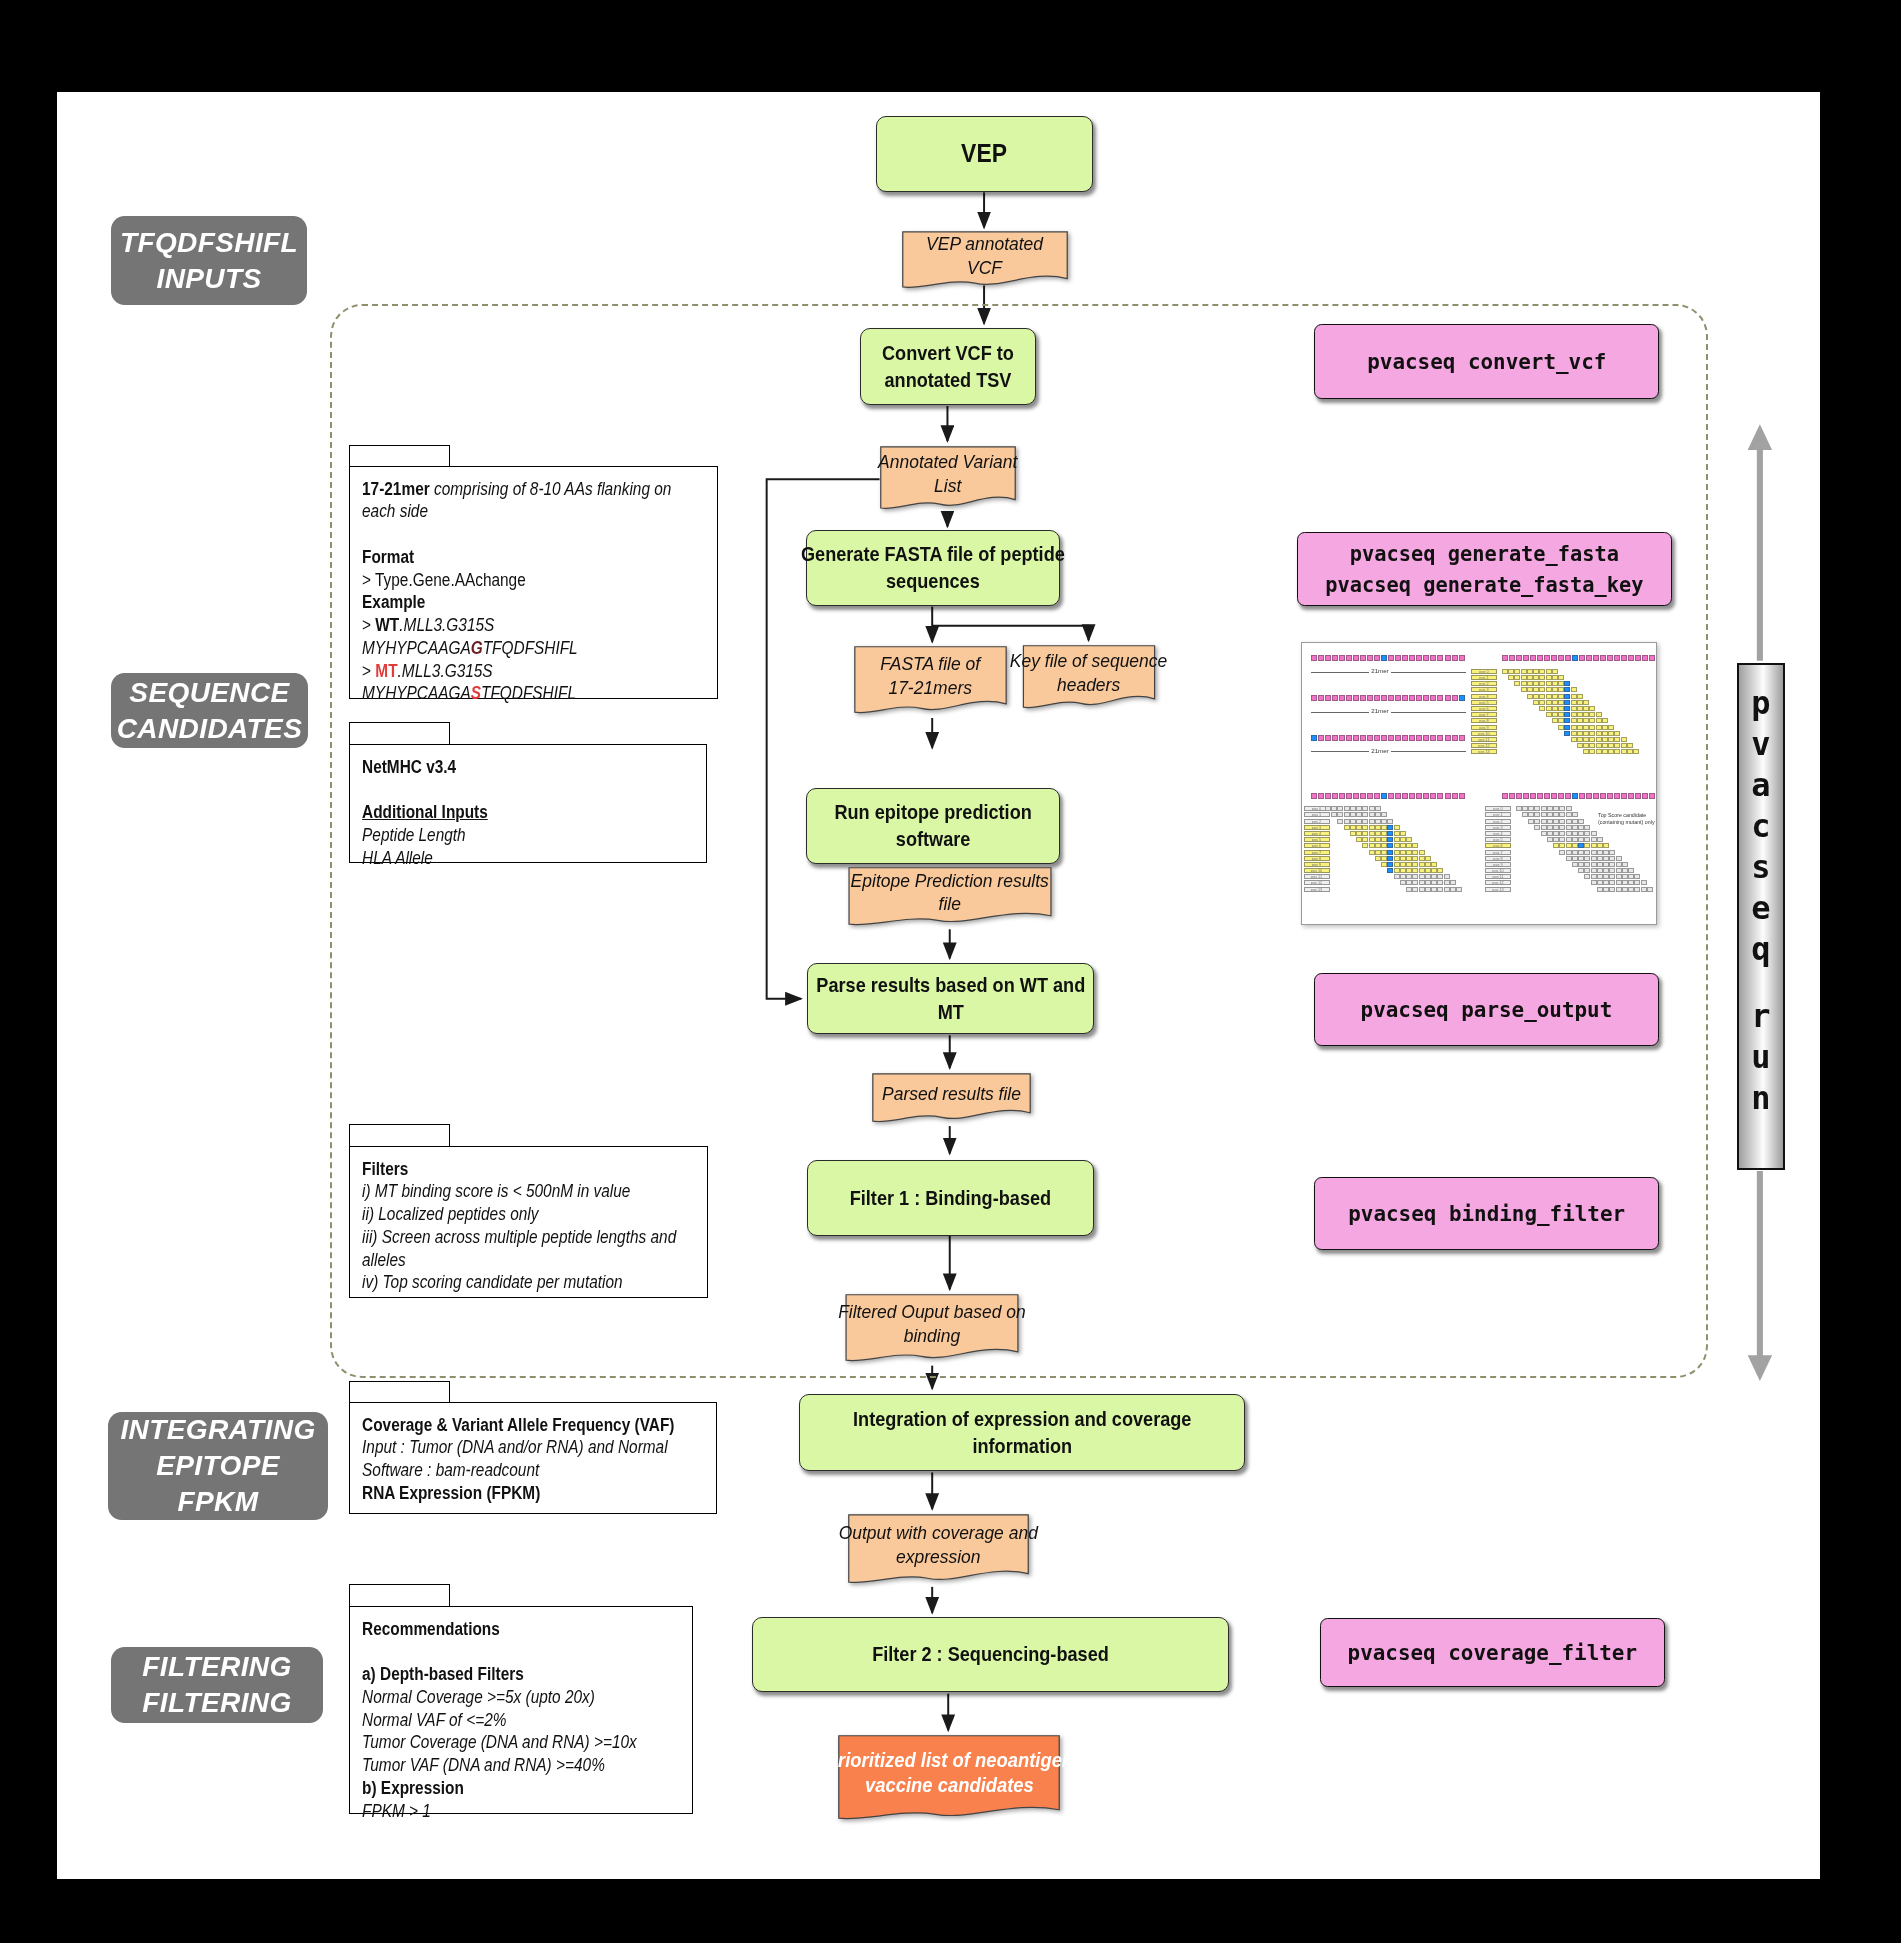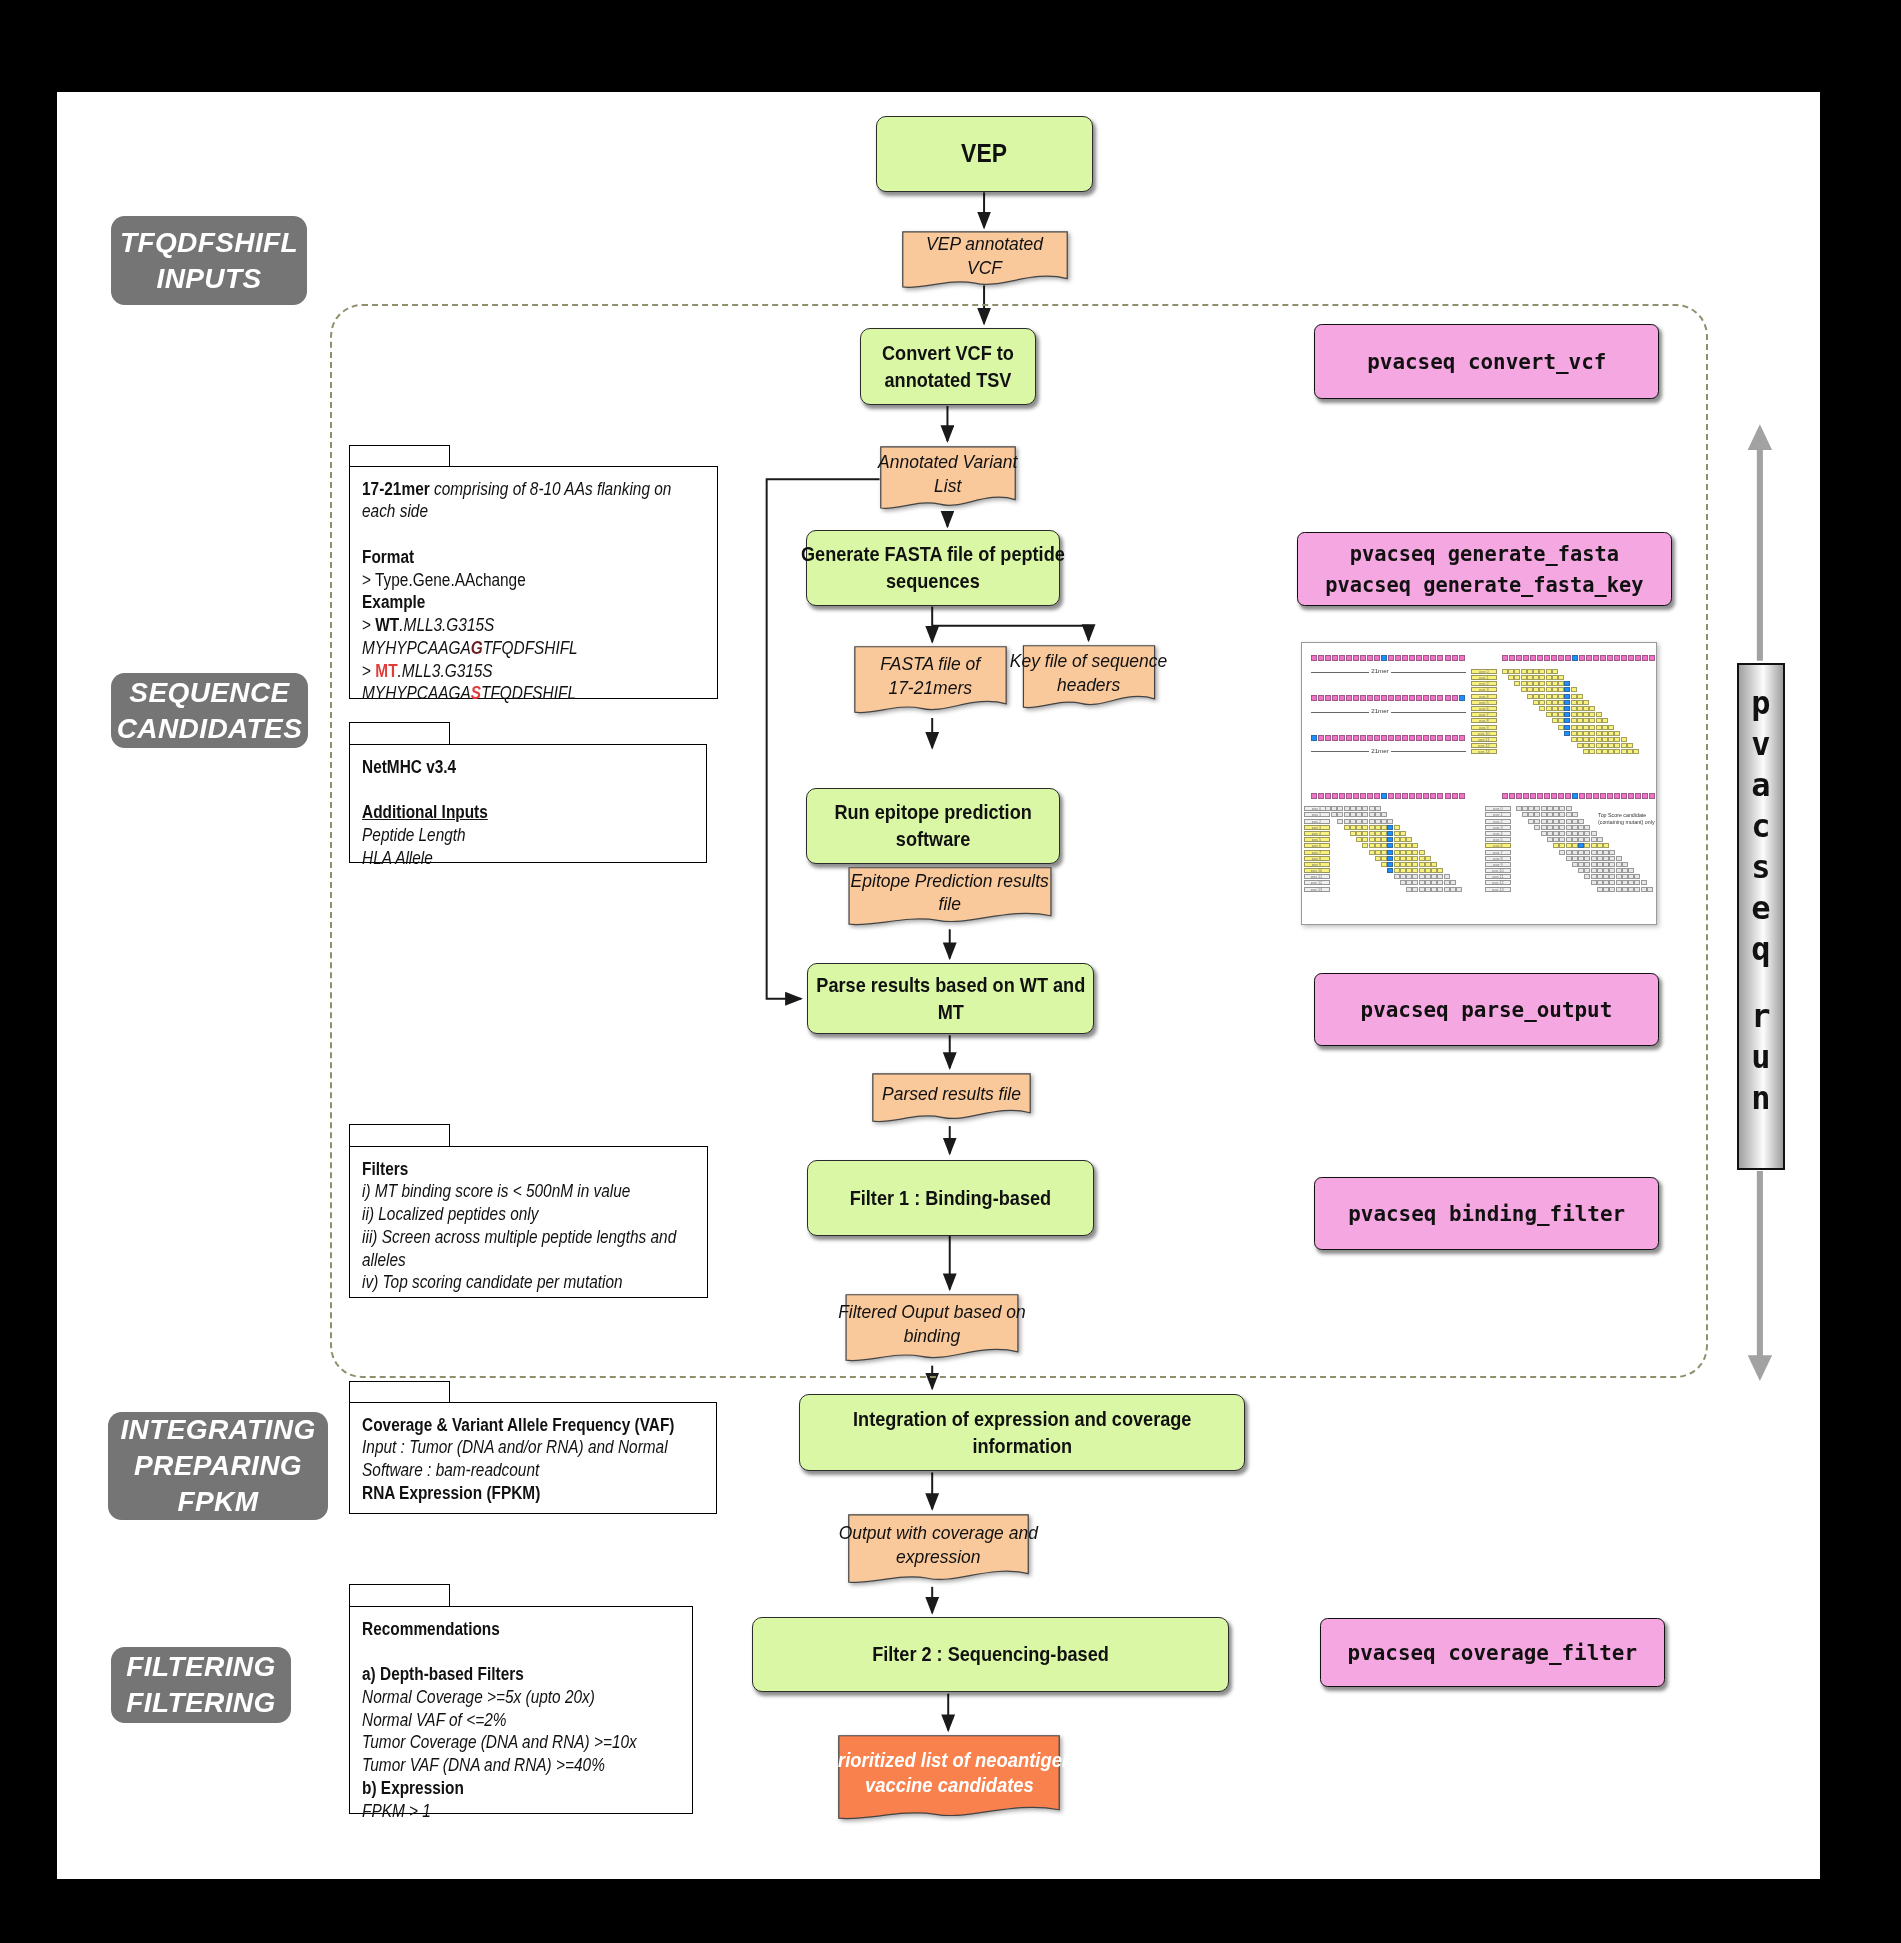--- a/index.html
+++ b/index.html
@@ -92,24 +92,24 @@
 <div class="section-label z2" style="left:111px;top:216px;width:196px;height:89px">
     <div class="ln">TFQDFSHIFL</div>
     <div class="ln">INPUTS</div>
   </div>
 <div class="section-label z2" style="left:111px;top:673px;width:197px;height:75px">
     <div class="ln">SEQUENCE</div>
     <div class="ln">CANDIDATES</div>
   </div>
 <div class="section-label z2" style="left:108px;top:1412px;width:220px;height:108px">
     <div class="ln">INTEGRATING</div>
-    <div class="ln">PREPARING</div>
+    <div class="ln">EPITOPE</div>
     <div class="ln">FPKM</div>
   </div>
-<div class="section-label z2" style="left:111px;top:1647px;width:180px;height:76px">
+<div class="section-label z2" style="left:111px;top:1647px;width:212px;height:76px">
     <div class="ln">FILTERING</div>
     <div class="ln">FILTERING</div>
   </div>
 
 <div class="node big z2" style="left:876px;top:116px;width:217px;height:76px">
     <div class="lines">
       <div class="ln">VEP</div>
     </div>
   </div>
 <div class="node z2" style="left:860px;top:328px;width:176px;height:77px">

